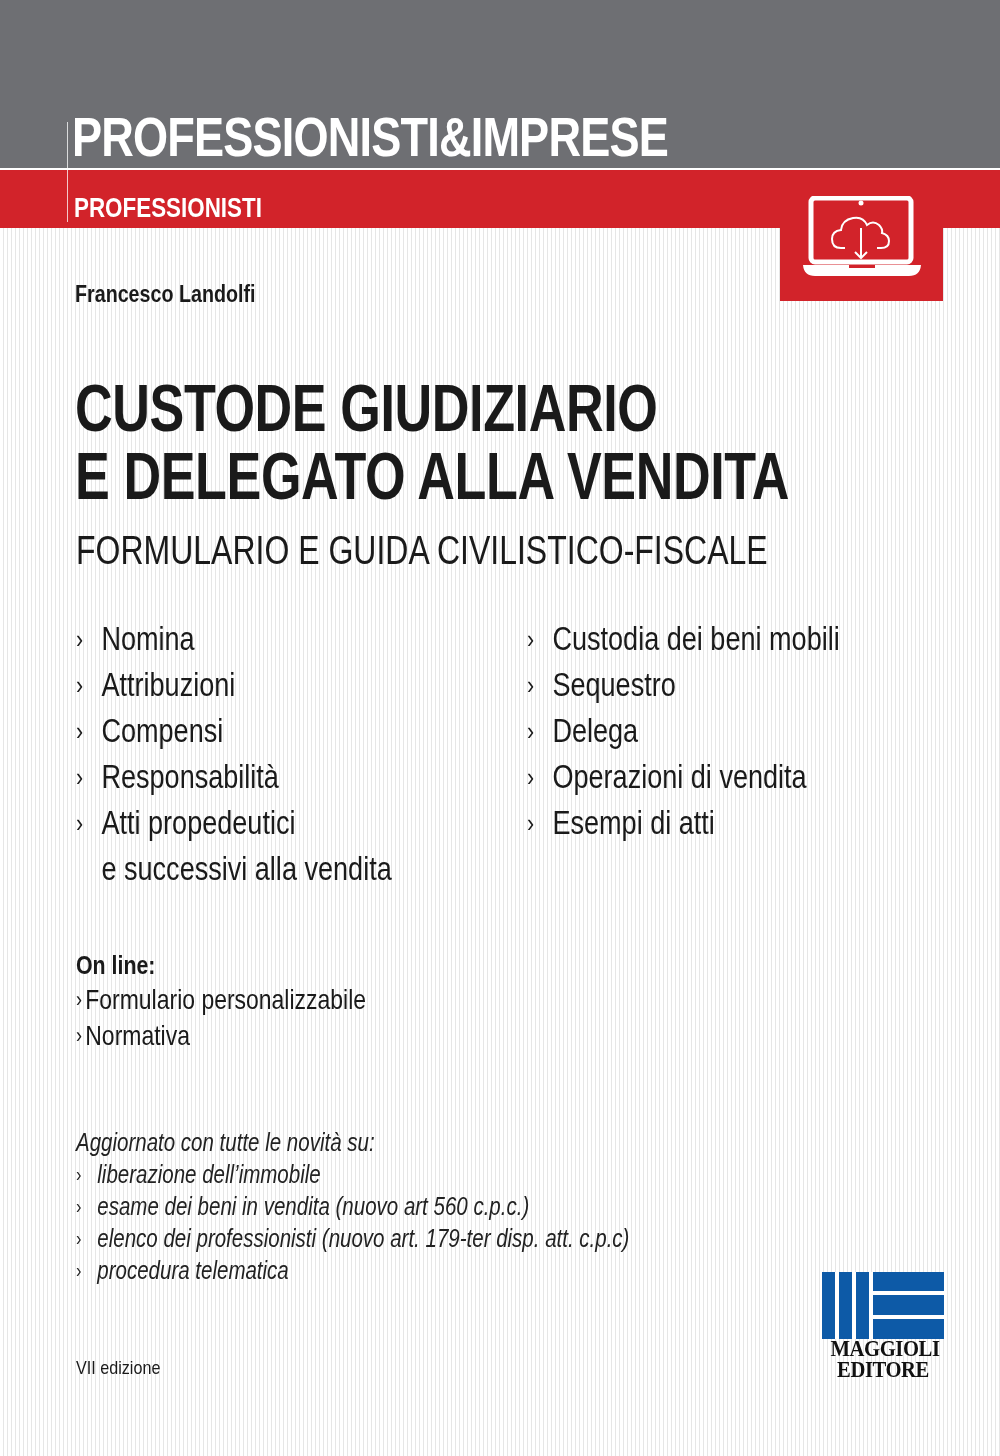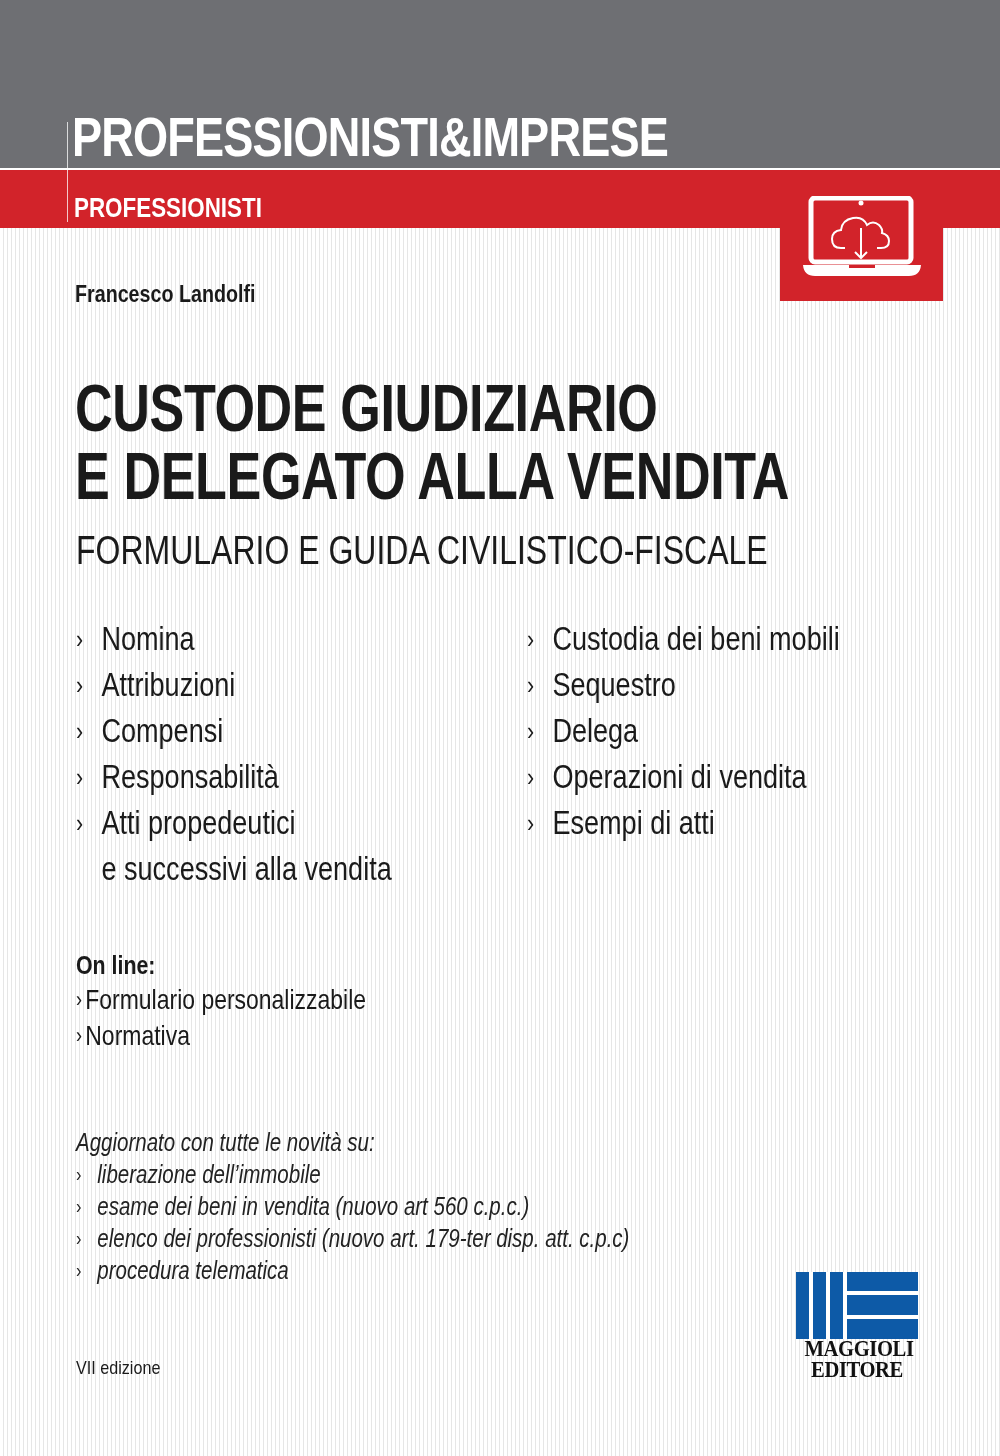--- a/index.html
+++ b/index.html
@@ -101,21 +101,21 @@
       transform: scaleX(0.82); transform-origin: left top;
       white-space: nowrap;
     }
     .updates .chev { display: inline-block; width: 26px; font-style: normal; font-size: 20px; vertical-align: 2px; }
     .edition {
       position: absolute; left: 76px; top: 1357px;
       font-size: 19px; line-height: 22px;
       transform: scaleX(0.85); transform-origin: left top;
       white-space: nowrap;
     }
-    .publisher-logo { position: absolute; left: 796px; top: 1272px; width: 122px; height: 108px; }
+    .publisher-logo { position: absolute; left: 822px; top: 1272px; width: 122px; height: 108px; }
     .logo-mark { position: absolute; left: 0; top: 0; width: 122px; height: 67px; }
     .logo-text {
       position: absolute; left: 0; top: 66px; width: 122px;
       font-family: "Liberation Serif", "DejaVu Serif", serif;
       font-weight: bold; font-size: 24px; line-height: 21px;
       color: #111; text-align: center; letter-spacing: -0.5px;
       transform: scaleX(0.86); transform-origin: center top;
       white-space: nowrap;
     }
   </style>

